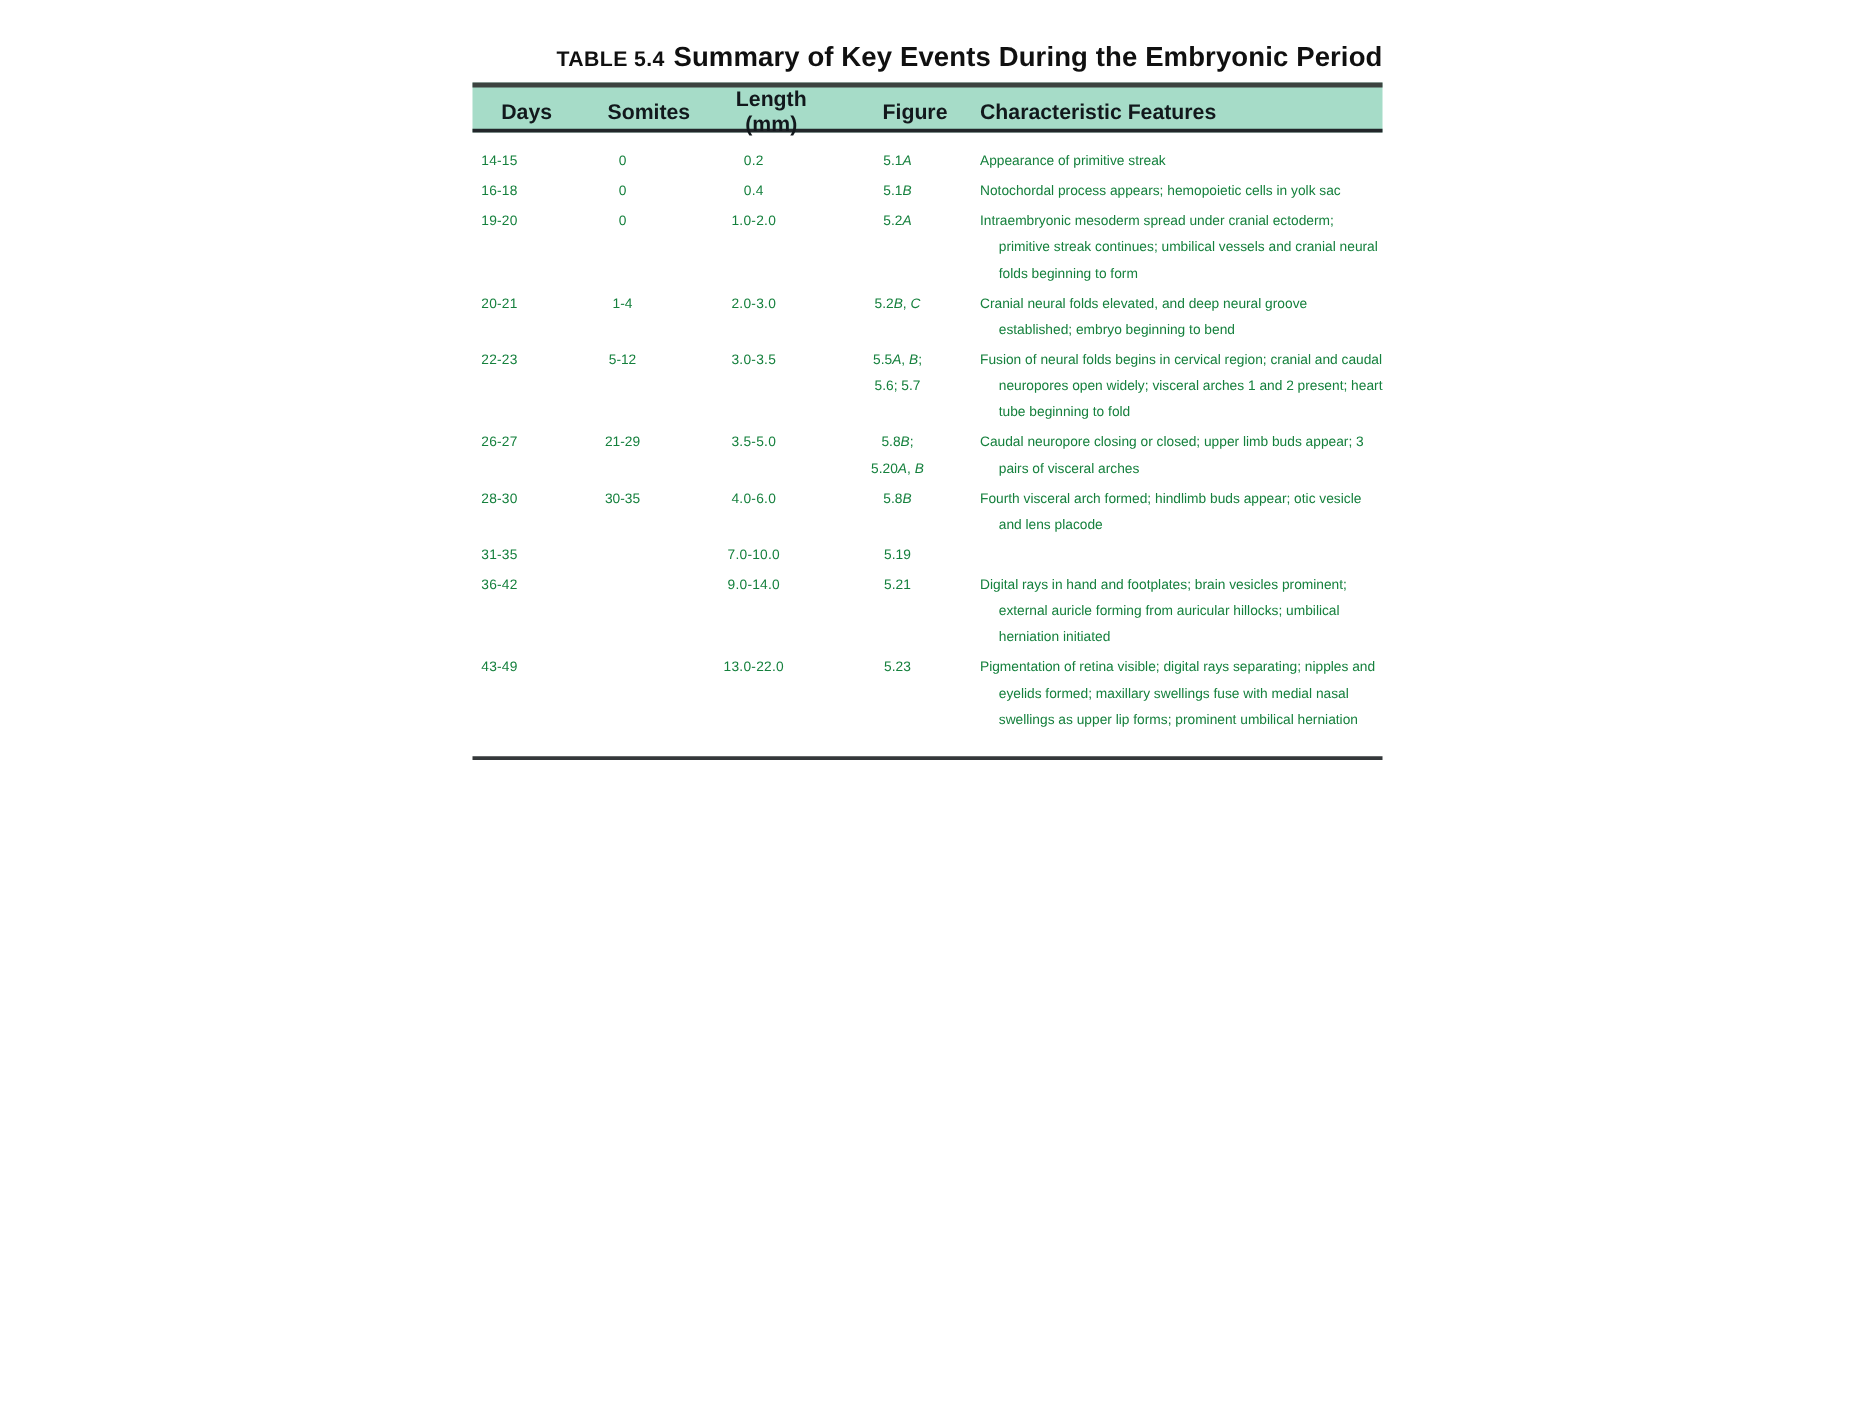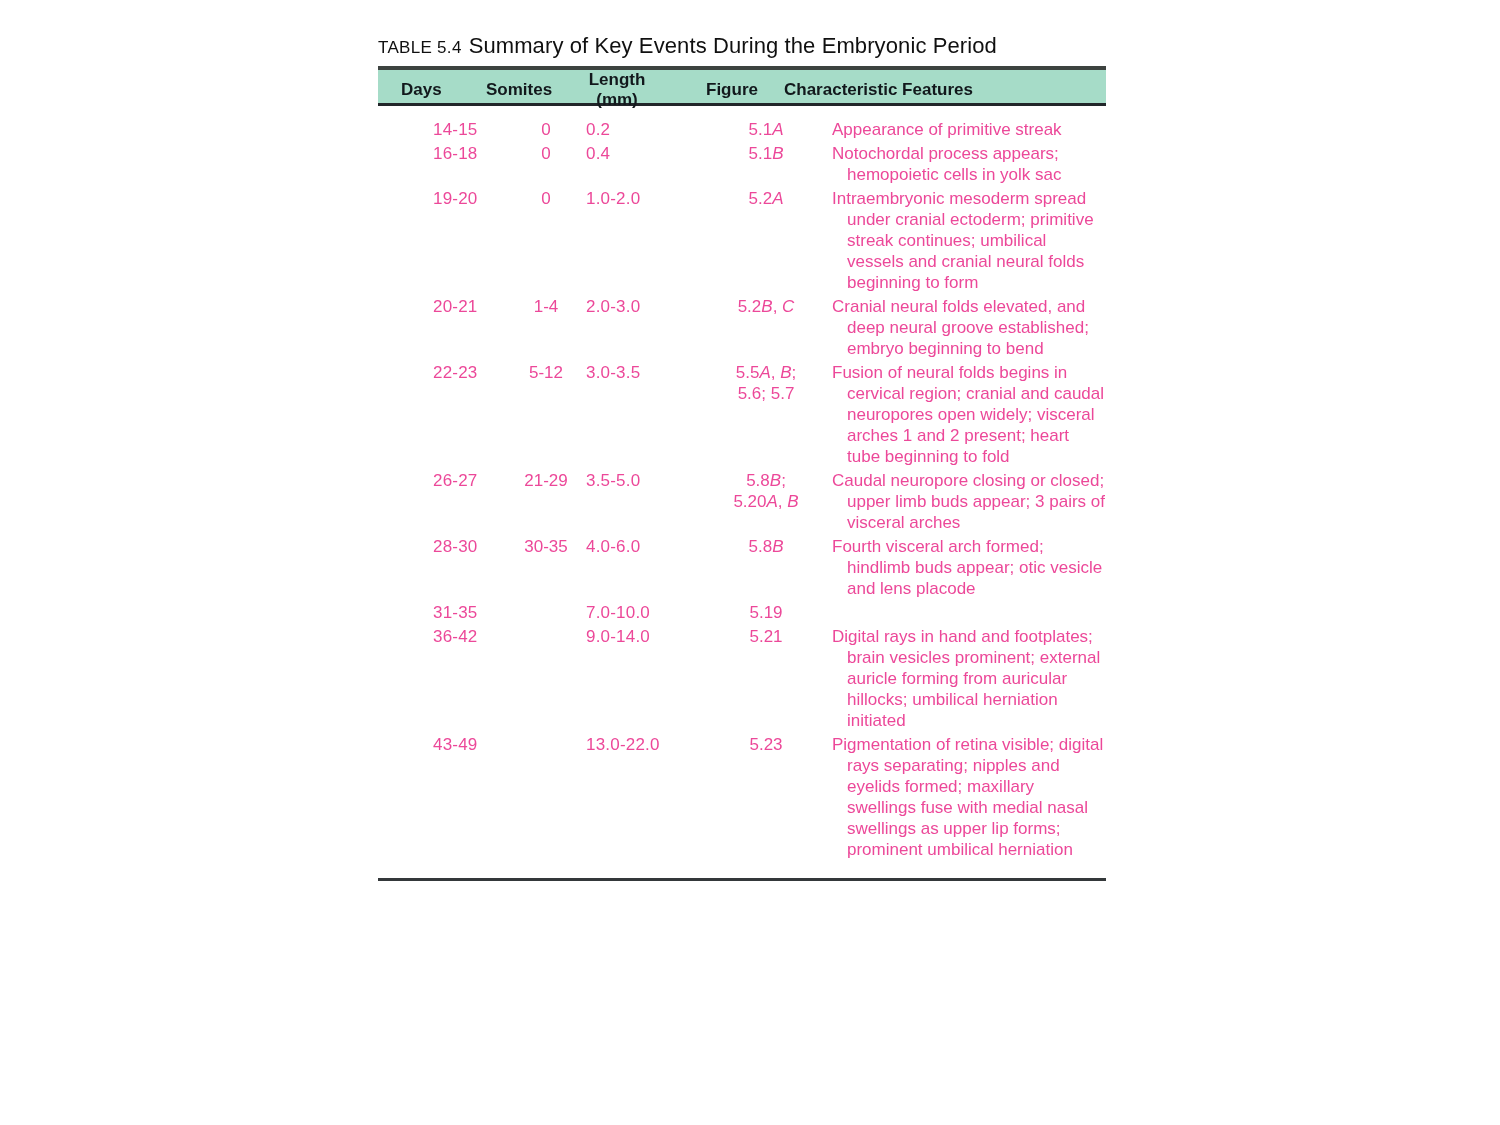--- a/index.html
+++ b/index.html
@@ -3,21 +3,21 @@
 <meta charset="utf-8">
 <style>
   * { margin:0; padding:0; box-sizing:border-box; }
   html,body { width:1500px; height:1125px; background:#ffffff; overflow:hidden; }
   body { font-family:"Liberation Sans","DejaVu Sans",sans-serif; color:#161616; }
 
   .page { position:relative; width:1500px; height:1125px; background:#ffffff; }
 
   .table-wrap { position:absolute; left:378px; top:33px; width:728px; }
 
-  .caption { font-weight:400; color:#101010; margin-bottom:7px; white-space:nowrap; }
+  .caption { font-weight:700; color:#101010; margin-bottom:7px; white-space:nowrap;text-align:right; }
   .caption .cap-label { font-size:17px; letter-spacing:.3px; margin-right:7px; }
   .caption .cap-title { font-size:22px; letter-spacing:.1px; }
 
   .head-band {
     background:#a6dcc8;
     border-top:4px solid #3d4340;
     border-bottom:3px solid #22262a;
     height:40px;
     display:grid;
     grid-template-columns:80px 80px 130px 100px 1fr;
@@ -32,30 +32,29 @@
 
   .table-body {
     padding-top:13px;
     padding-bottom:15px;
     border-bottom:3px solid #34383a;
   }
 
   .row {
     display:grid;
     grid-template-columns:80px 80px 130px 100px 1fr;
-    font-size:17px;
+    font-size:11px;
     line-height:21px;
     margin-bottom:3px;
-    color:#ec4899;
-    margin-left:48px;
+    color:#15803d;
   }
   .cell { align-self:start; }
   .c-days    { padding-left:7px; letter-spacing:.2px; }
   .c-somites { text-align:center; }
-  .c-length  { letter-spacing:.2px; }
+  .c-length  { text-align:center; letter-spacing:.2px; }
   .c-figure  { text-align:center; }
   .c-figure i { font-style:italic; }
   .c-features { padding-left:31px; text-indent:-15px; }
 </style>
 </head>
 <body>
 
 <div class="page">
   <div class="table-wrap">
 

